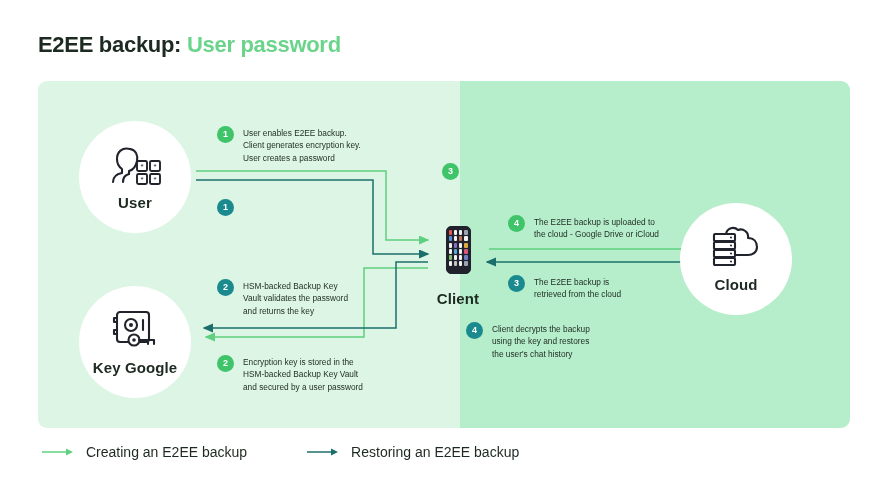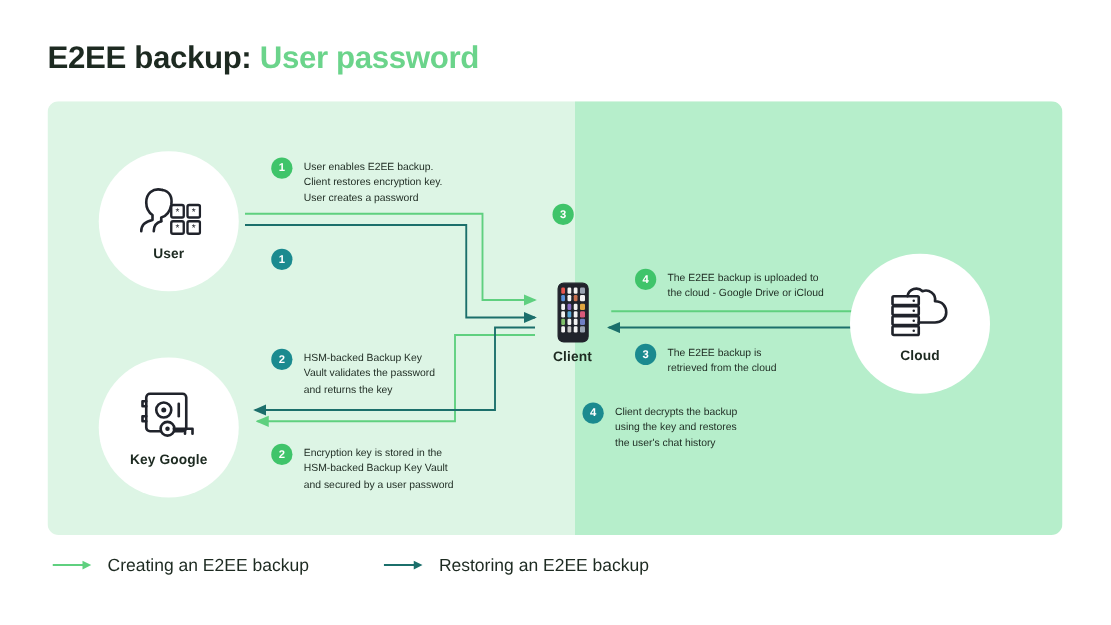--- a/index.html
+++ b/index.html
@@ -13,21 +13,21 @@
     font-family: "Liberation Sans", sans-serif;
     overflow: hidden;
     position: relative;
   }
 
   
   #page-title {
     position: absolute;
     left: 38px;
     top: 32px;
-    font-size: 25px;
+    font-size: 22px;
     font-weight: bold;
     letter-spacing: -0.3px;
     white-space: nowrap;
   }
   #page-title .t-main { color: #1d2a21; }
   #page-title .t-accent { color: #6bd48b; }
 
   
   #diagram {
     position: absolute;
@@ -58,21 +58,21 @@
   .node {
     position: absolute;
     border-radius: 50%;
     background: #ffffff;
     display: flex;
     flex-direction: column;
     align-items: center;
     justify-content: center;
   }
   .node-label {
-    font-size: 11px;
+    font-size: 15px;
     font-weight: bold;
     color: #1d2a21;
     margin-top: 7px;
     letter-spacing: 0.1px;
   }
   #node-user     { left: 79px;  top: 121px; width: 112px; height: 112px; }
   #node-keyvault { left: 79px;  top: 286px; width: 112px; height: 112px; }
   #node-cloud    { left: 680px; top: 203px; width: 112px; height: 112px; }
 
   
@@ -92,21 +92,21 @@
     background: #20232b;
     border: 1.6px solid #20232b;
     padding: 3px 2px;
     box-sizing: border-box;
     display: grid;
     grid-template-columns: repeat(4, 1fr);
     grid-auto-rows: 5px;
     gap: 1.3px;
   }
   .phone i { display: block; border-radius: 1px; }
-  #node-client .node-label { margin-top: 6px; }
+  #node-client .node-label { margin-top: 16px; }
 
   
   .step {
     position: absolute;
     display: flex;
     align-items: flex-start;
     gap: 9px;
   }
   .badge {
     flex: 0 0 auto;
@@ -279,21 +279,21 @@
       <circle cx="22" cy="28.5" r="1"></circle>
       <circle cx="22" cy="36.5" r="1"></circle>
     </g>
   </svg>
   <div class="node-label">Cloud</div>
 </div>
 
 <div class="step" id="step-g1">
   <div class="badge green">1</div>
   <div class="step-text">User enables E2EE backup.
-Client restores encryption key.
+Client generates encryption key.
 User creates a password</div>
 </div>
 
 <div class="step" id="step-b1">
   <div class="badge blue">1</div>
 </div>
 
 <div class="step" id="step-b2">
   <div class="badge blue">2</div>
   <div class="step-text">HSM-backed Backup Key

